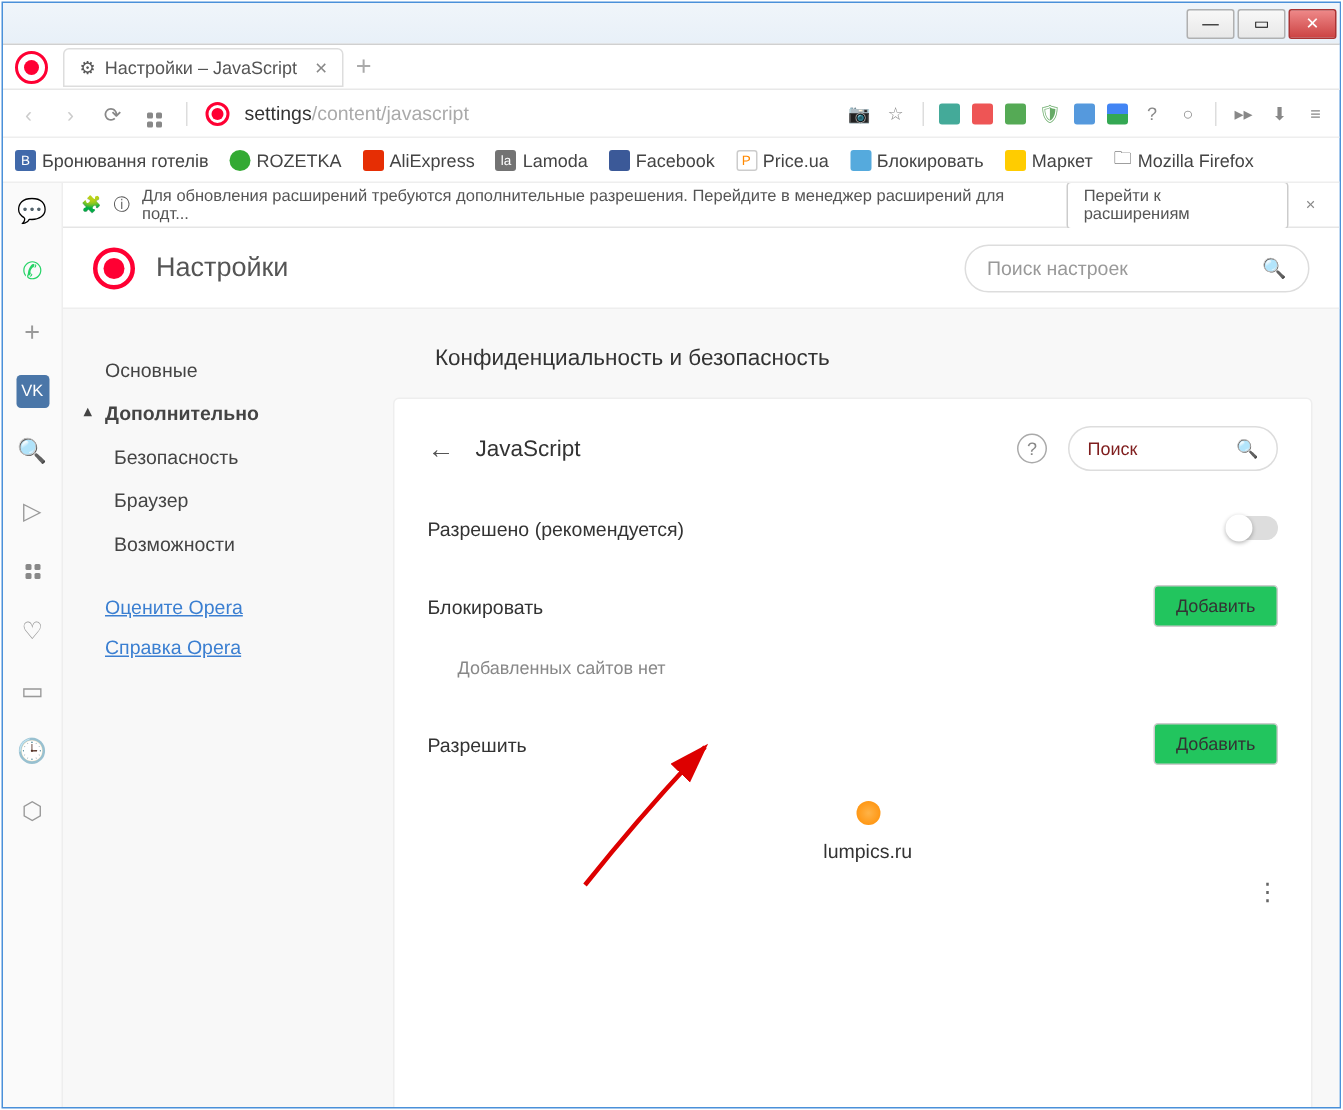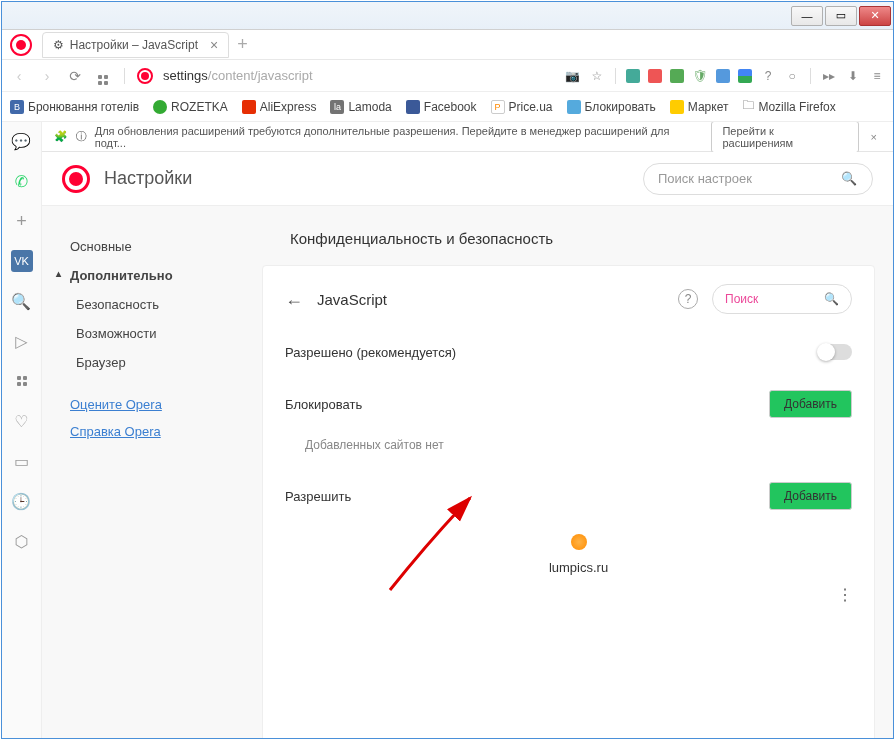--- a/index.html
+++ b/index.html
@@ -61,21 +61,21 @@
 .settings-nav .link{color:#3b7fd1;padding:6px 10px;cursor:pointer;text-decoration:underline;display:block;}
 .settings-nav .spacer{height:14px;}
 
 .settings-main{flex:1;padding:24px 0 0 0;}
 .section-title{font-size:15px;color:#333;padding:0 0 18px 28px;}
 .white-box{background:#fff;margin:0 18px 0 0;border:1px solid #eee;border-radius:4px;padding:0;}
 .panel-head{display:flex;align-items:center;padding:18px 22px 14px;gap:14px;}
 .back-arrow{font-size:18px;color:#555;cursor:pointer;}
 .panel-title{font-size:15px;color:#333;flex:0 0 auto;}
 .help-ic{margin-left:auto;width:20px;height:20px;border:1.5px solid #aaa;border-radius:50%;display:flex;align-items:center;justify-content:center;font-size:12px;color:#888;cursor:pointer;}
-.mini-search{width:140px;height:30px;border:1px solid #ddd;border-radius:15px;display:flex;align-items:center;padding:0 12px;font-size:12px;color:#ec4899;}
+.mini-search{width:140px;height:30px;border:1px solid #ddd;border-radius:15px;display:flex;align-items:center;padding:0 12px;font-size:12px;color:#7f1d1d;}
 .mini-search .mag{margin-left:auto;}
 
 .toggle-row{display:flex;align-items:center;padding:16px 22px;font-size:13px;color:#333;}
 .switch{width:34px;height:16px;background:#ddd;border-radius:10px;position:relative;margin-left:auto;cursor:pointer;}
 .switch::after{content:"";position:absolute;top:-1px;left:-1px;width:18px;height:18px;background:#fff;border-radius:50%;box-shadow:0 1px 3px rgba(0,0,0,.3);}
 
 .sect-row{display:flex;align-items:center;padding:14px 22px;font-size:13px;color:#333;}
 .add-btn{margin-left:auto;border:1px solid #ccc;border-radius:3px;padding:6px 14px;font-size:12px;cursor:pointer;background:#22c55e;}
 .empty-txt{padding:6px 22px 16px 42px;font-size:12px;color:#888;}
 
@@ -215,22 +215,22 @@
          <span>Поиск настроек</span>
          <span class="mag">🔍</span>
        </div>
      </div>
 
      <div class="main-split">
        <div class="settings-nav">
          <div class="item">Основные</div>
          <div class="item active"><span class="caret">▴</span><span>Дополнительно</span></div>
          <div class="item sub">Безопасность</div>
+         <div class="item sub">Браузер</div>
          <div class="item sub">Возможности</div>
-         <div class="item sub">Браузер</div>
          <div class="spacer"></div>
          <a class="link">Оцените Opera</a>
          <a class="link">Справка Opera</a>
        </div>
 
        <div class="settings-main">
          <div class="section-title">Конфиденциальность и безопасность</div>
          <div class="white-box">
            <div class="panel-head">
              <span class="back-arrow">←</span>

